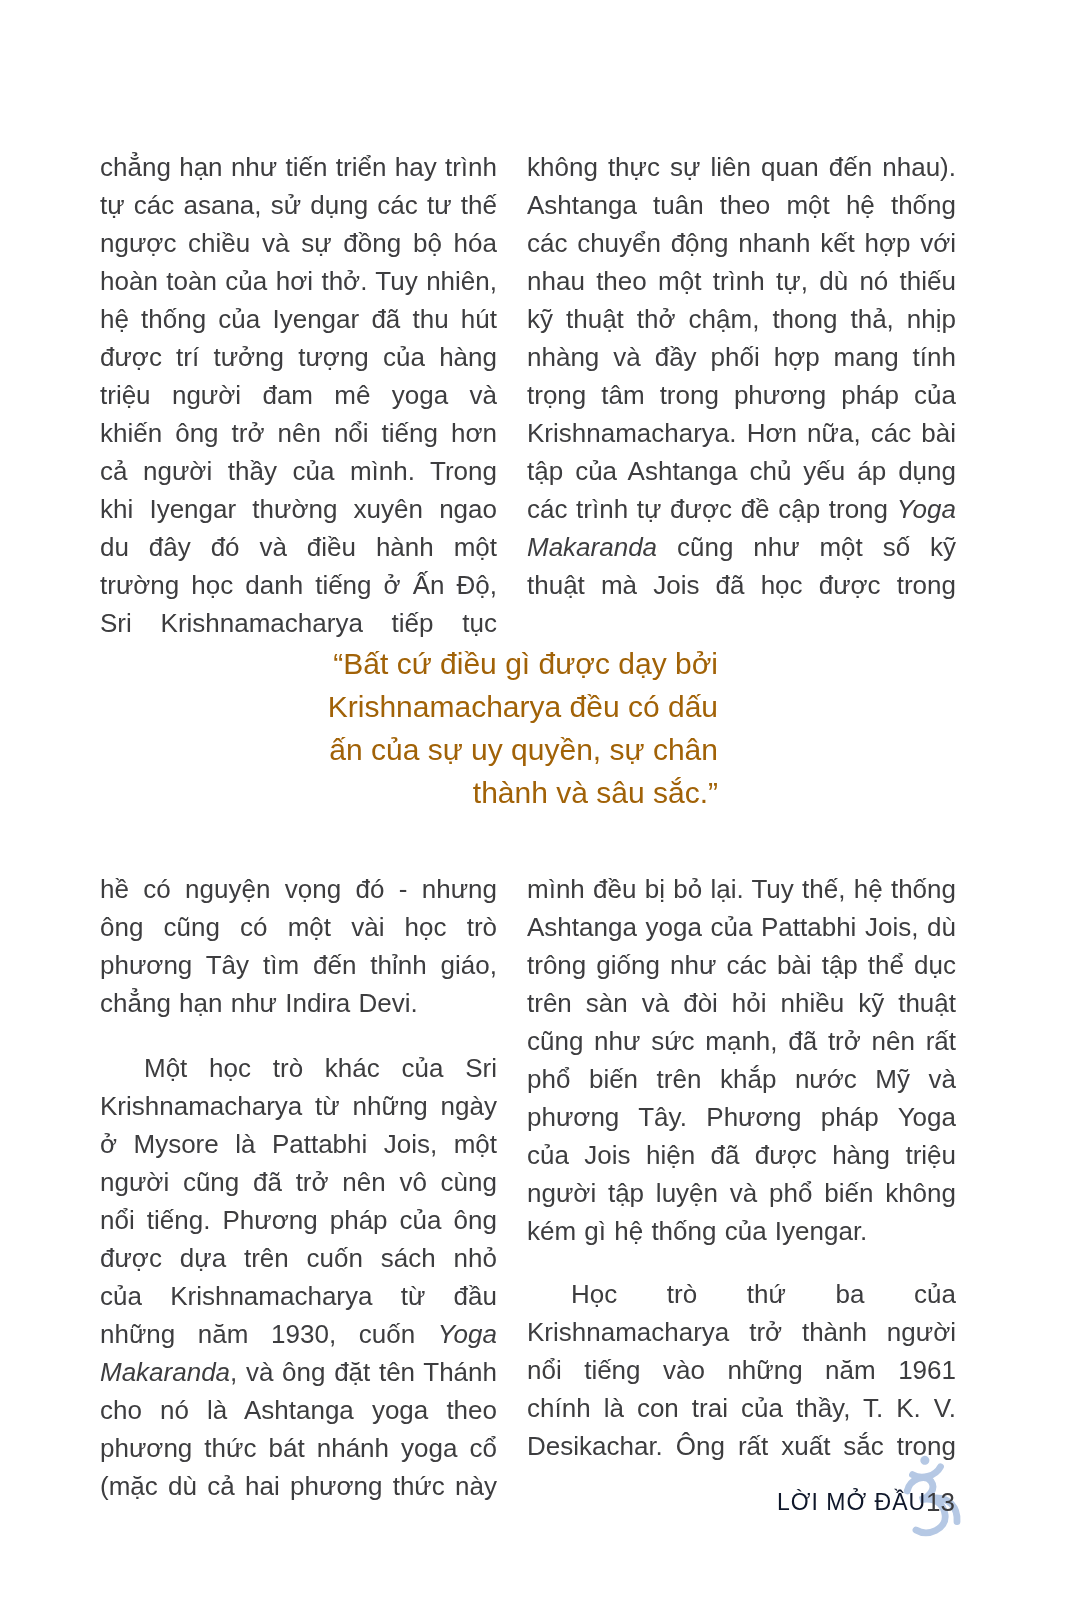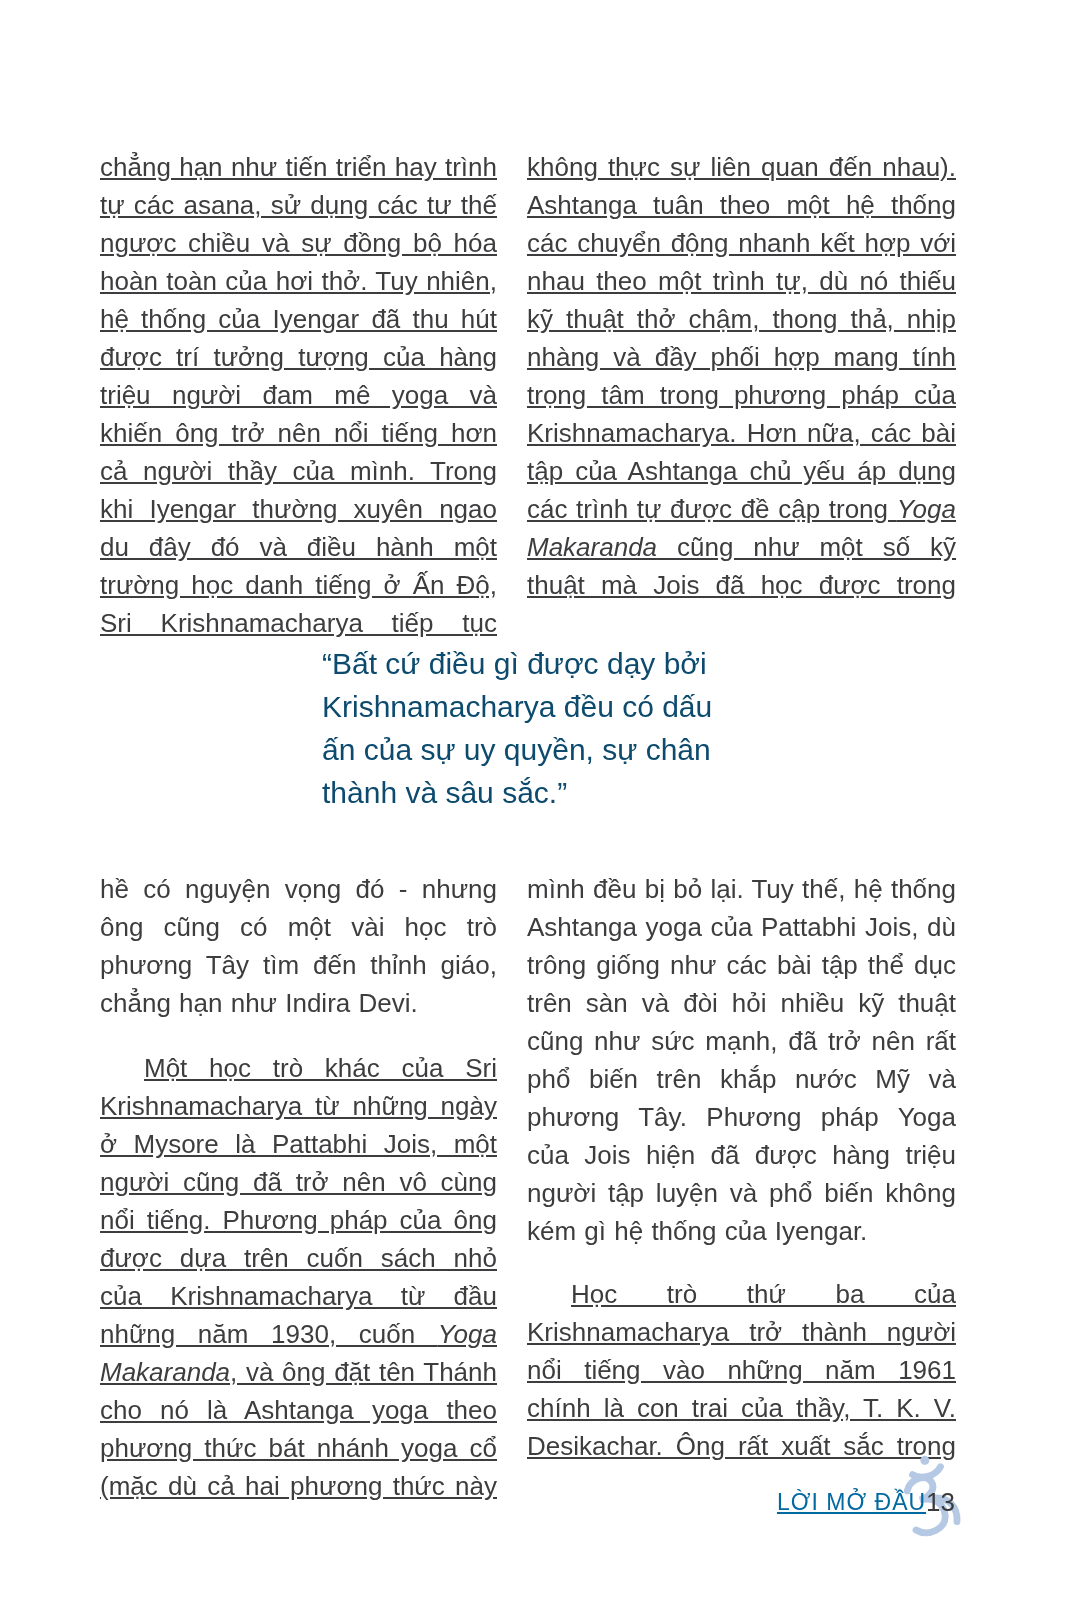--- a/index.html
+++ b/index.html
@@ -13,61 +13,60 @@
     overflow:hidden;
   }
   .txt{
     position:absolute;
     font-size:26px;
     line-height:38px;
     text-align:justify;
     color:#3d3d3f;
     word-spacing:1px;
   }
-  .cont{ text-align-last:justify;text-decoration:underline; } 
+  .cont{ text-align-last:justify; } 
   .indent{ text-indent:44px;margin-top:17px; }
   
   .l-top   { left:100px; top:148px;  width:397px; }
   .l-narrow{ left:100px; top:604px;  width:233px; }
   .l-mid   { left:100px; top:870px;  width:397px; }
   .l-para2 { left:100px; top:1032px; width:397px; }
   
   .r-top   { left:527px; top:148px;  width:429px; }
   .r-narrow{ left:700px; top:604px;  width:256px; }
   .r-mid   { left:527px; top:870px;  width:429px; }
   .r-para2 { left:527px; top:1258px; width:429px; }
   
   .quote{
     position:absolute;
     left:322px; top:642px; width:396px;
     font-size:30px; line-height:43px;
-    text-align:left;
-    color:#0c4a6e;
+    text-align:right;
+    color:#a16207;
   }
   i{ font-style:italic; }
   
   .footer{
     position:absolute;
     top:1472px; right:118px;
     height:60px;
     display:flex; align-items:center;
   }
   .om-wrap{
     position:absolute;
     right:-26px; top:-18px;
     width:100px; height:92px;
     transform:rotate(-14deg);
     z-index:0;
   }
   .footer-label{
     font-size:23px;
     letter-spacing:1px;
-    color:#0369a1;
+    color:#0f172a;
     z-index:1;
-    text-decoration:underline;
   }
   .footer-page{
     font-size:26px;
     color:#3b3b3d;
     z-index:1;
   }
 </style>
 </head>
 <body>
 

